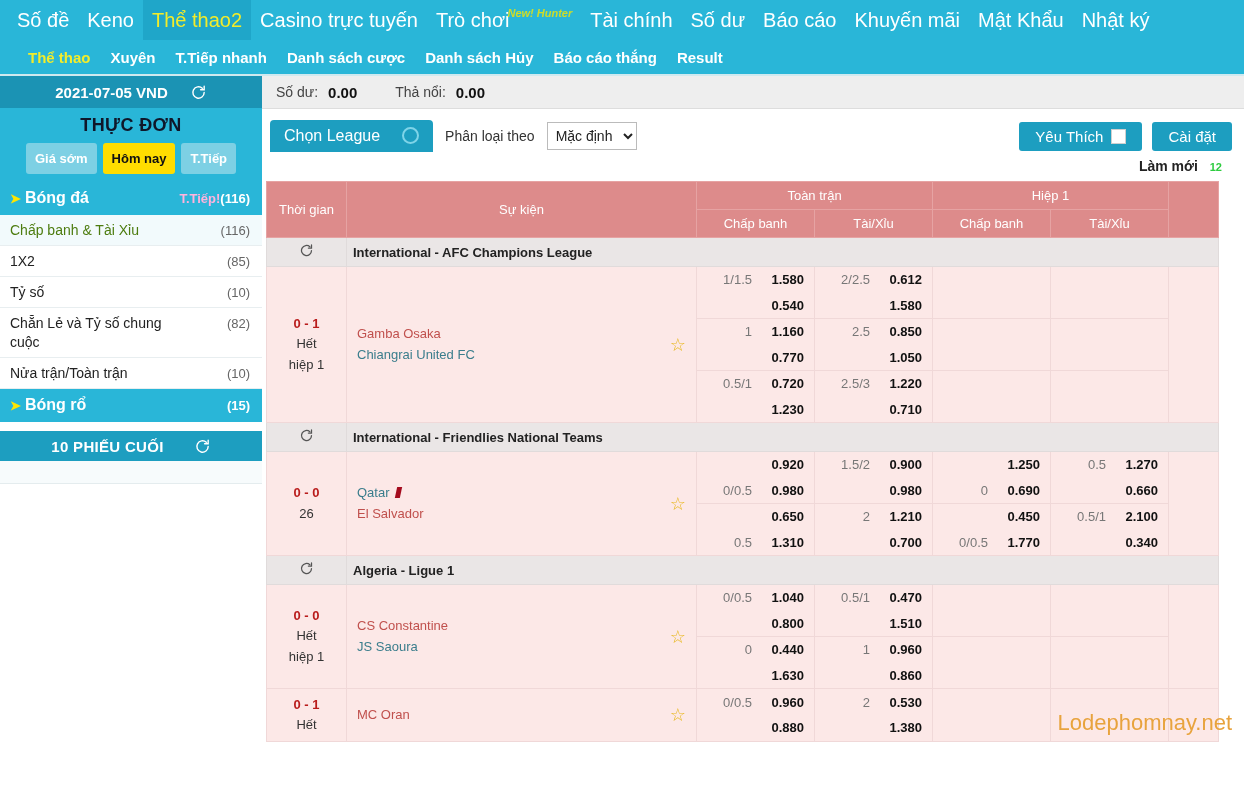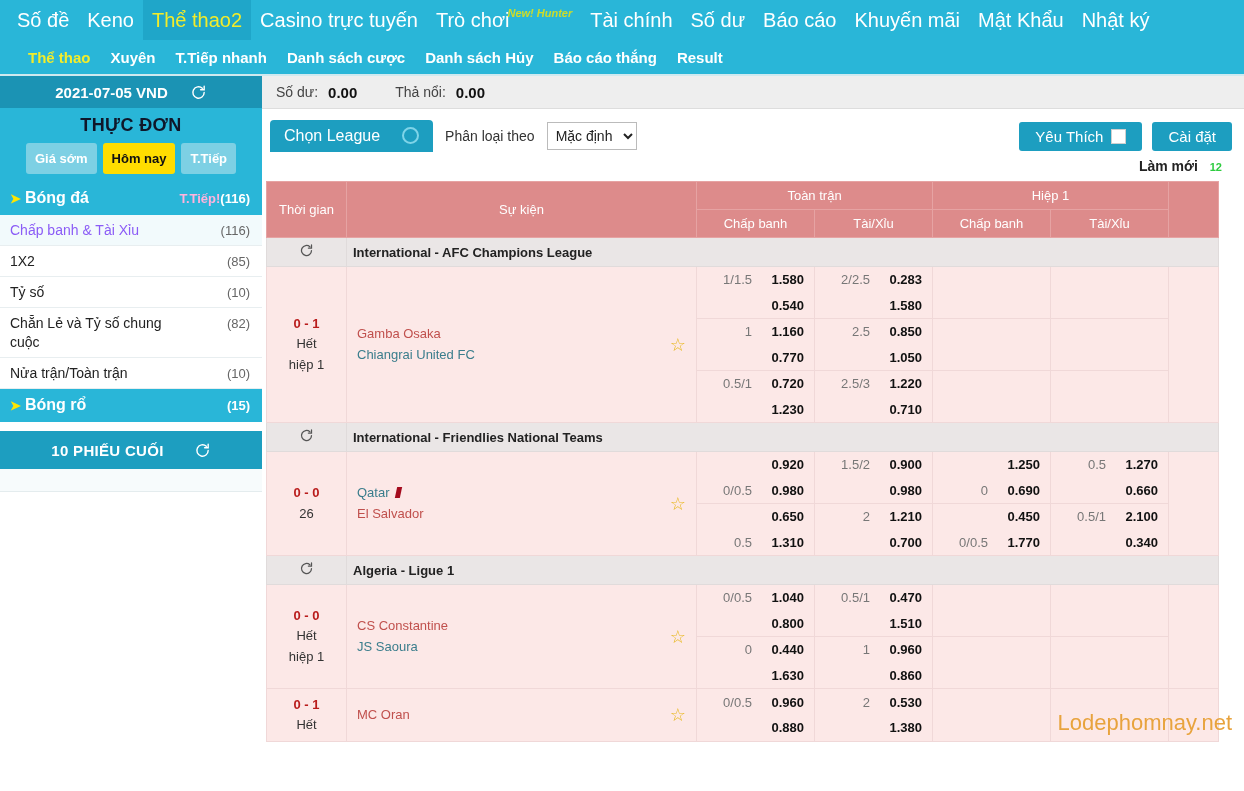--- a/index.html
+++ b/index.html
@@ -71,25 +71,25 @@
     background:#29b6d8;border-bottom:1px solid #29b6d8;
     font-weight:bold;font-size:16px;
   }
   .side-row.header .lbl,.side-row.header .cnt{color:#ffffff;}
   .side-row.header .live{color:#ffb3dd;font-weight:bold;font-size:13px;margin-left:10px;}
   .arrow-ico{
     width:11px;margin-right:4px;color:#ffe600;font-size:13px;line-height:1;
     font-weight:bold;
   }
   .side-row.sub{background:#f2fafc;}
-  .side-row.sub .lbl{color:#8b5cf6;}
+  .side-row.sub .lbl{color:#4d7c0f;}
   .side-row.multiline{padding-bottom:3px;border-bottom:none;}
   .side-row.multiline2{padding-top:0;}
   .side-last{
-    margin-top:9px;background:#1d9ec0;color:#fff;height:38px;display:flex;
+    margin-top:9px;background:#1d9ec0;color:#fff;height:30px;display:flex;
     align-items:center;justify-content:center;gap:30px;font-size:15px;
     font-weight:bold;letter-spacing:.3px;
   }
   .side-bottom-fill{height:22px;background:#f7fbfc;border-bottom:1px solid #e4ecee;}
 
   
   .main{flex:1;min-width:0;background:#ffffff;}
   .balance-bar{
     height:32px;background:#eeeeee;border-bottom:1px solid #dddddd;
     display:flex;align-items:center;gap:10px;padding-left:14px;font-size:14px;
@@ -393,21 +393,21 @@
                   <div class="odd-line">
                     <span class="hcp"></span>
                     <span class="prc">0.540</span>
                   </div>
                 </div>
               </td>
               <td class="cell odd">
                 <div class="odd-pair">
                   <div class="odd-line">
                     <span class="hcp">2/2.5</span>
-                    <span class="prc">0.283</span>
+                    <span class="prc">0.612</span>
                   </div>
                   <div class="odd-line">
                     <span class="hcp"></span>
                     <span class="prc">1.580</span>
                   </div>
                 </div>
               </td>
               <td class="cell odd">
                 <div class="odd-pair">
                   <div class="odd-line">

